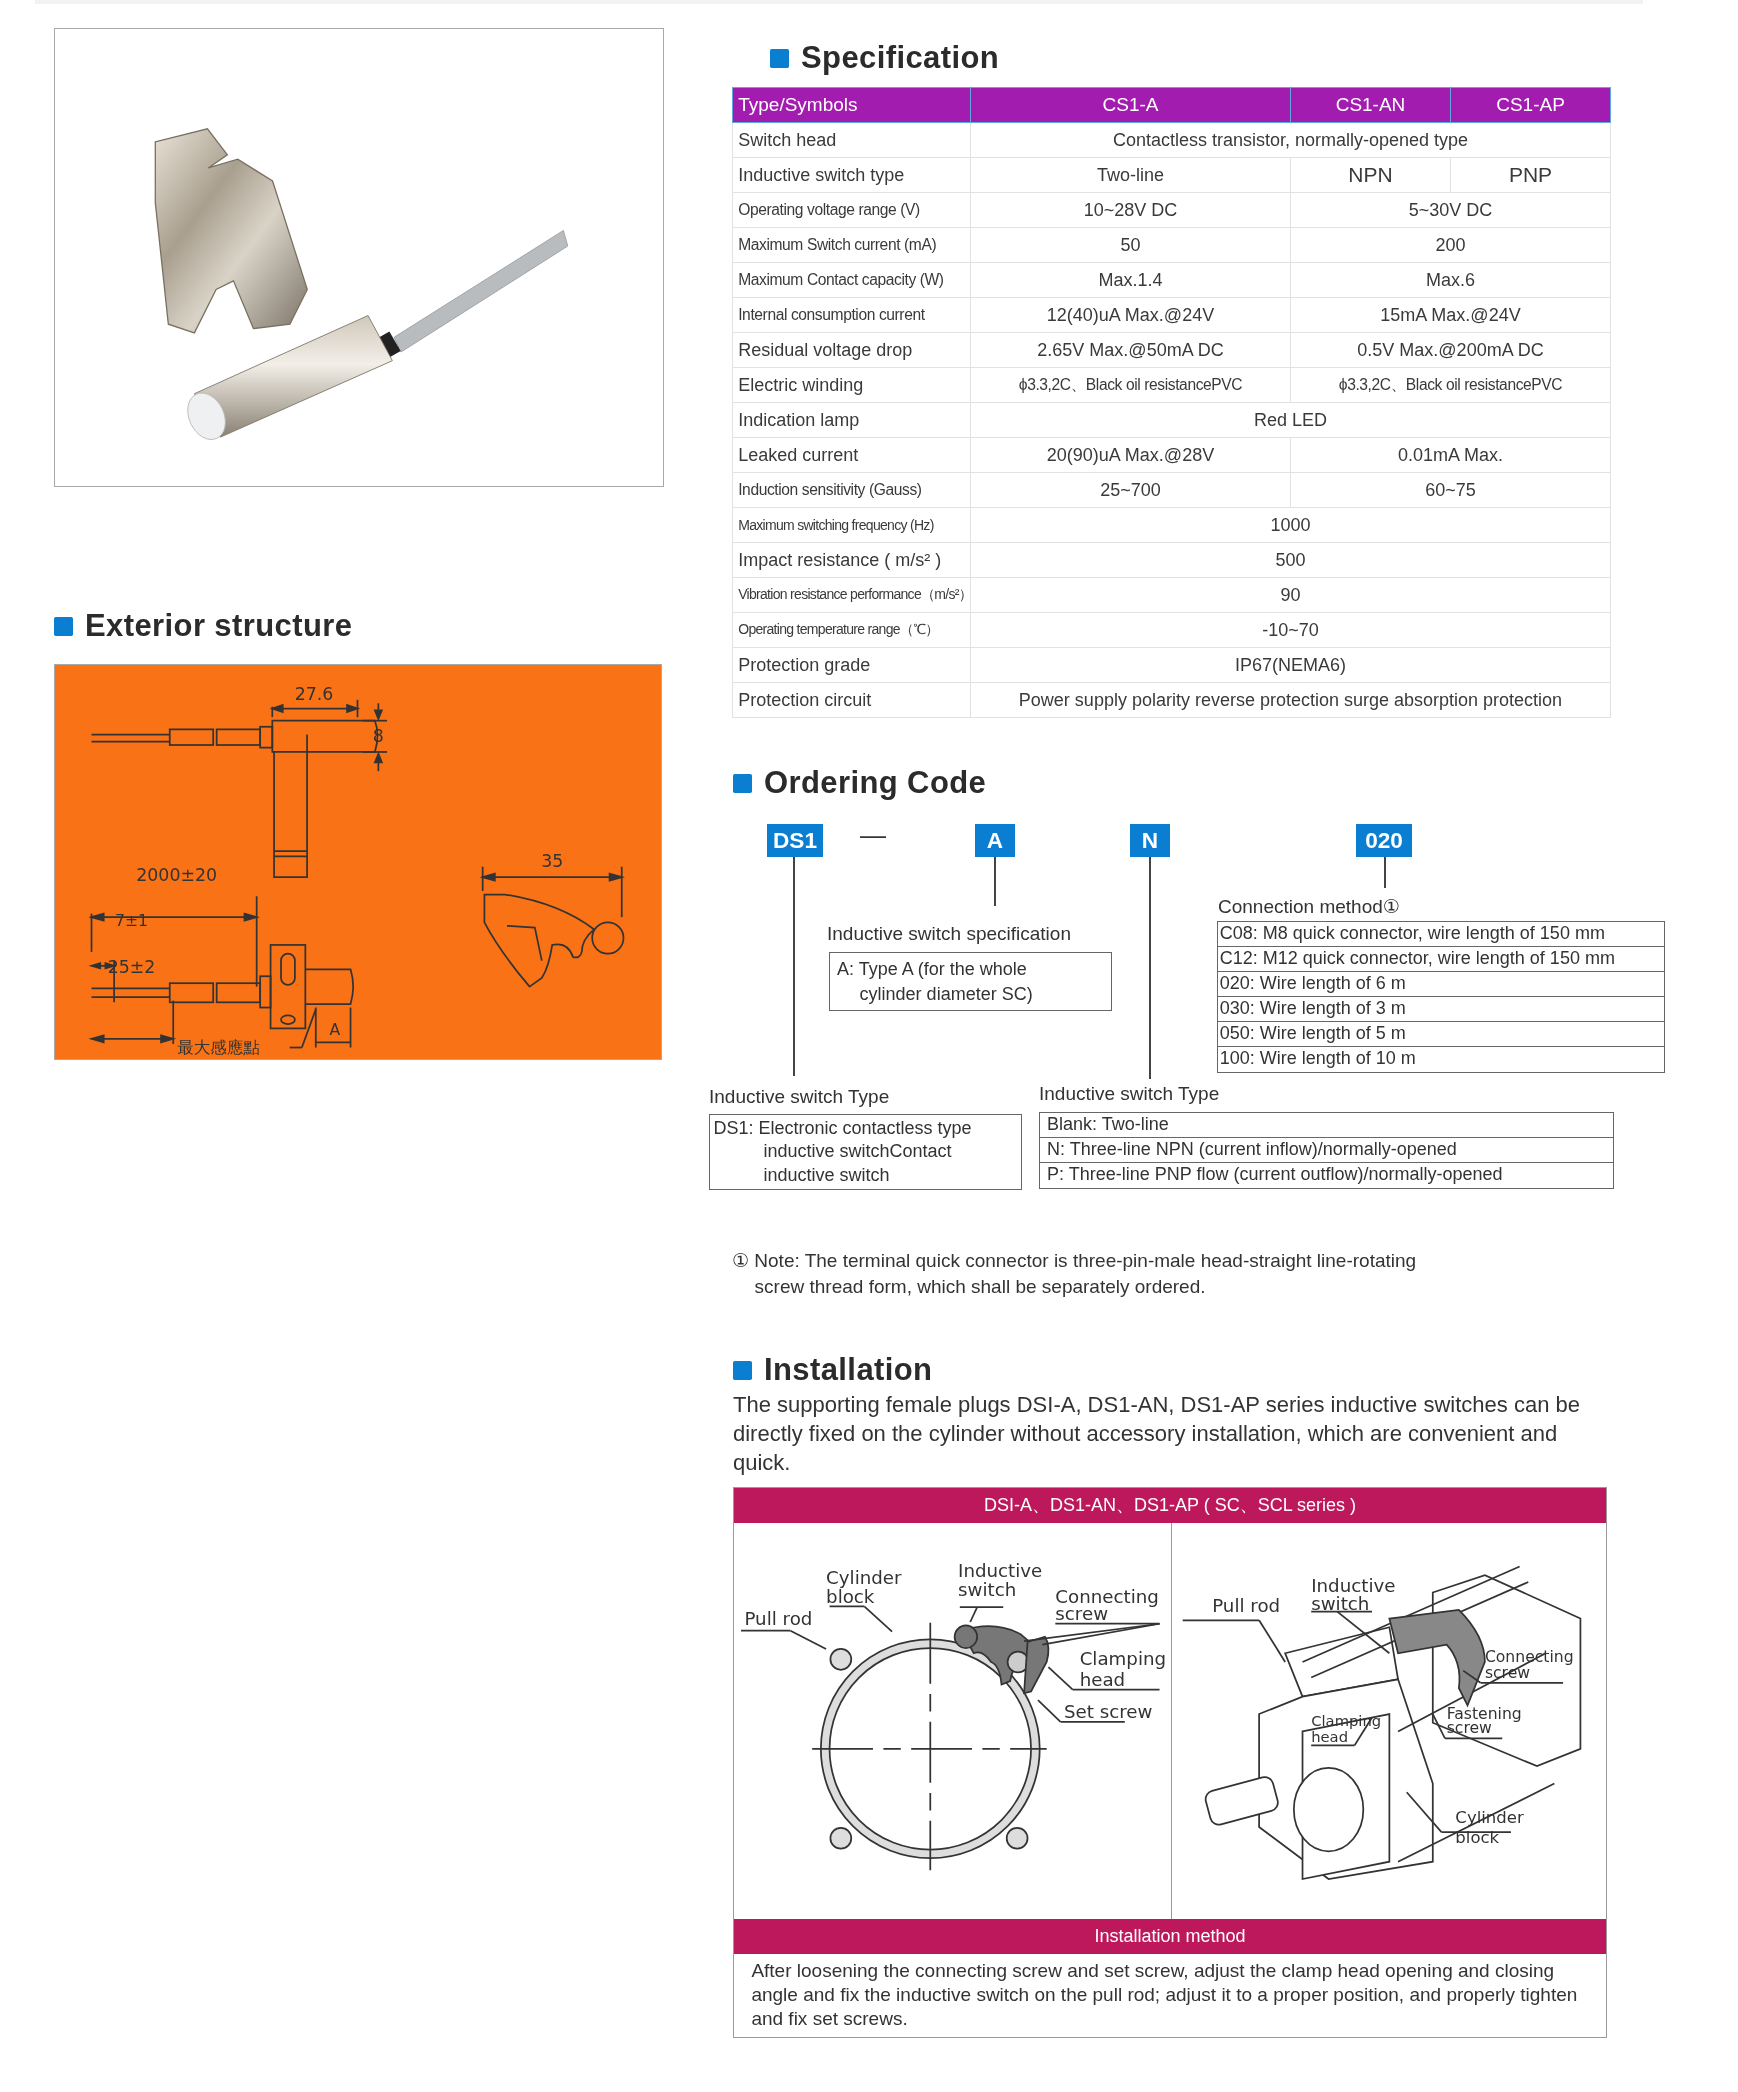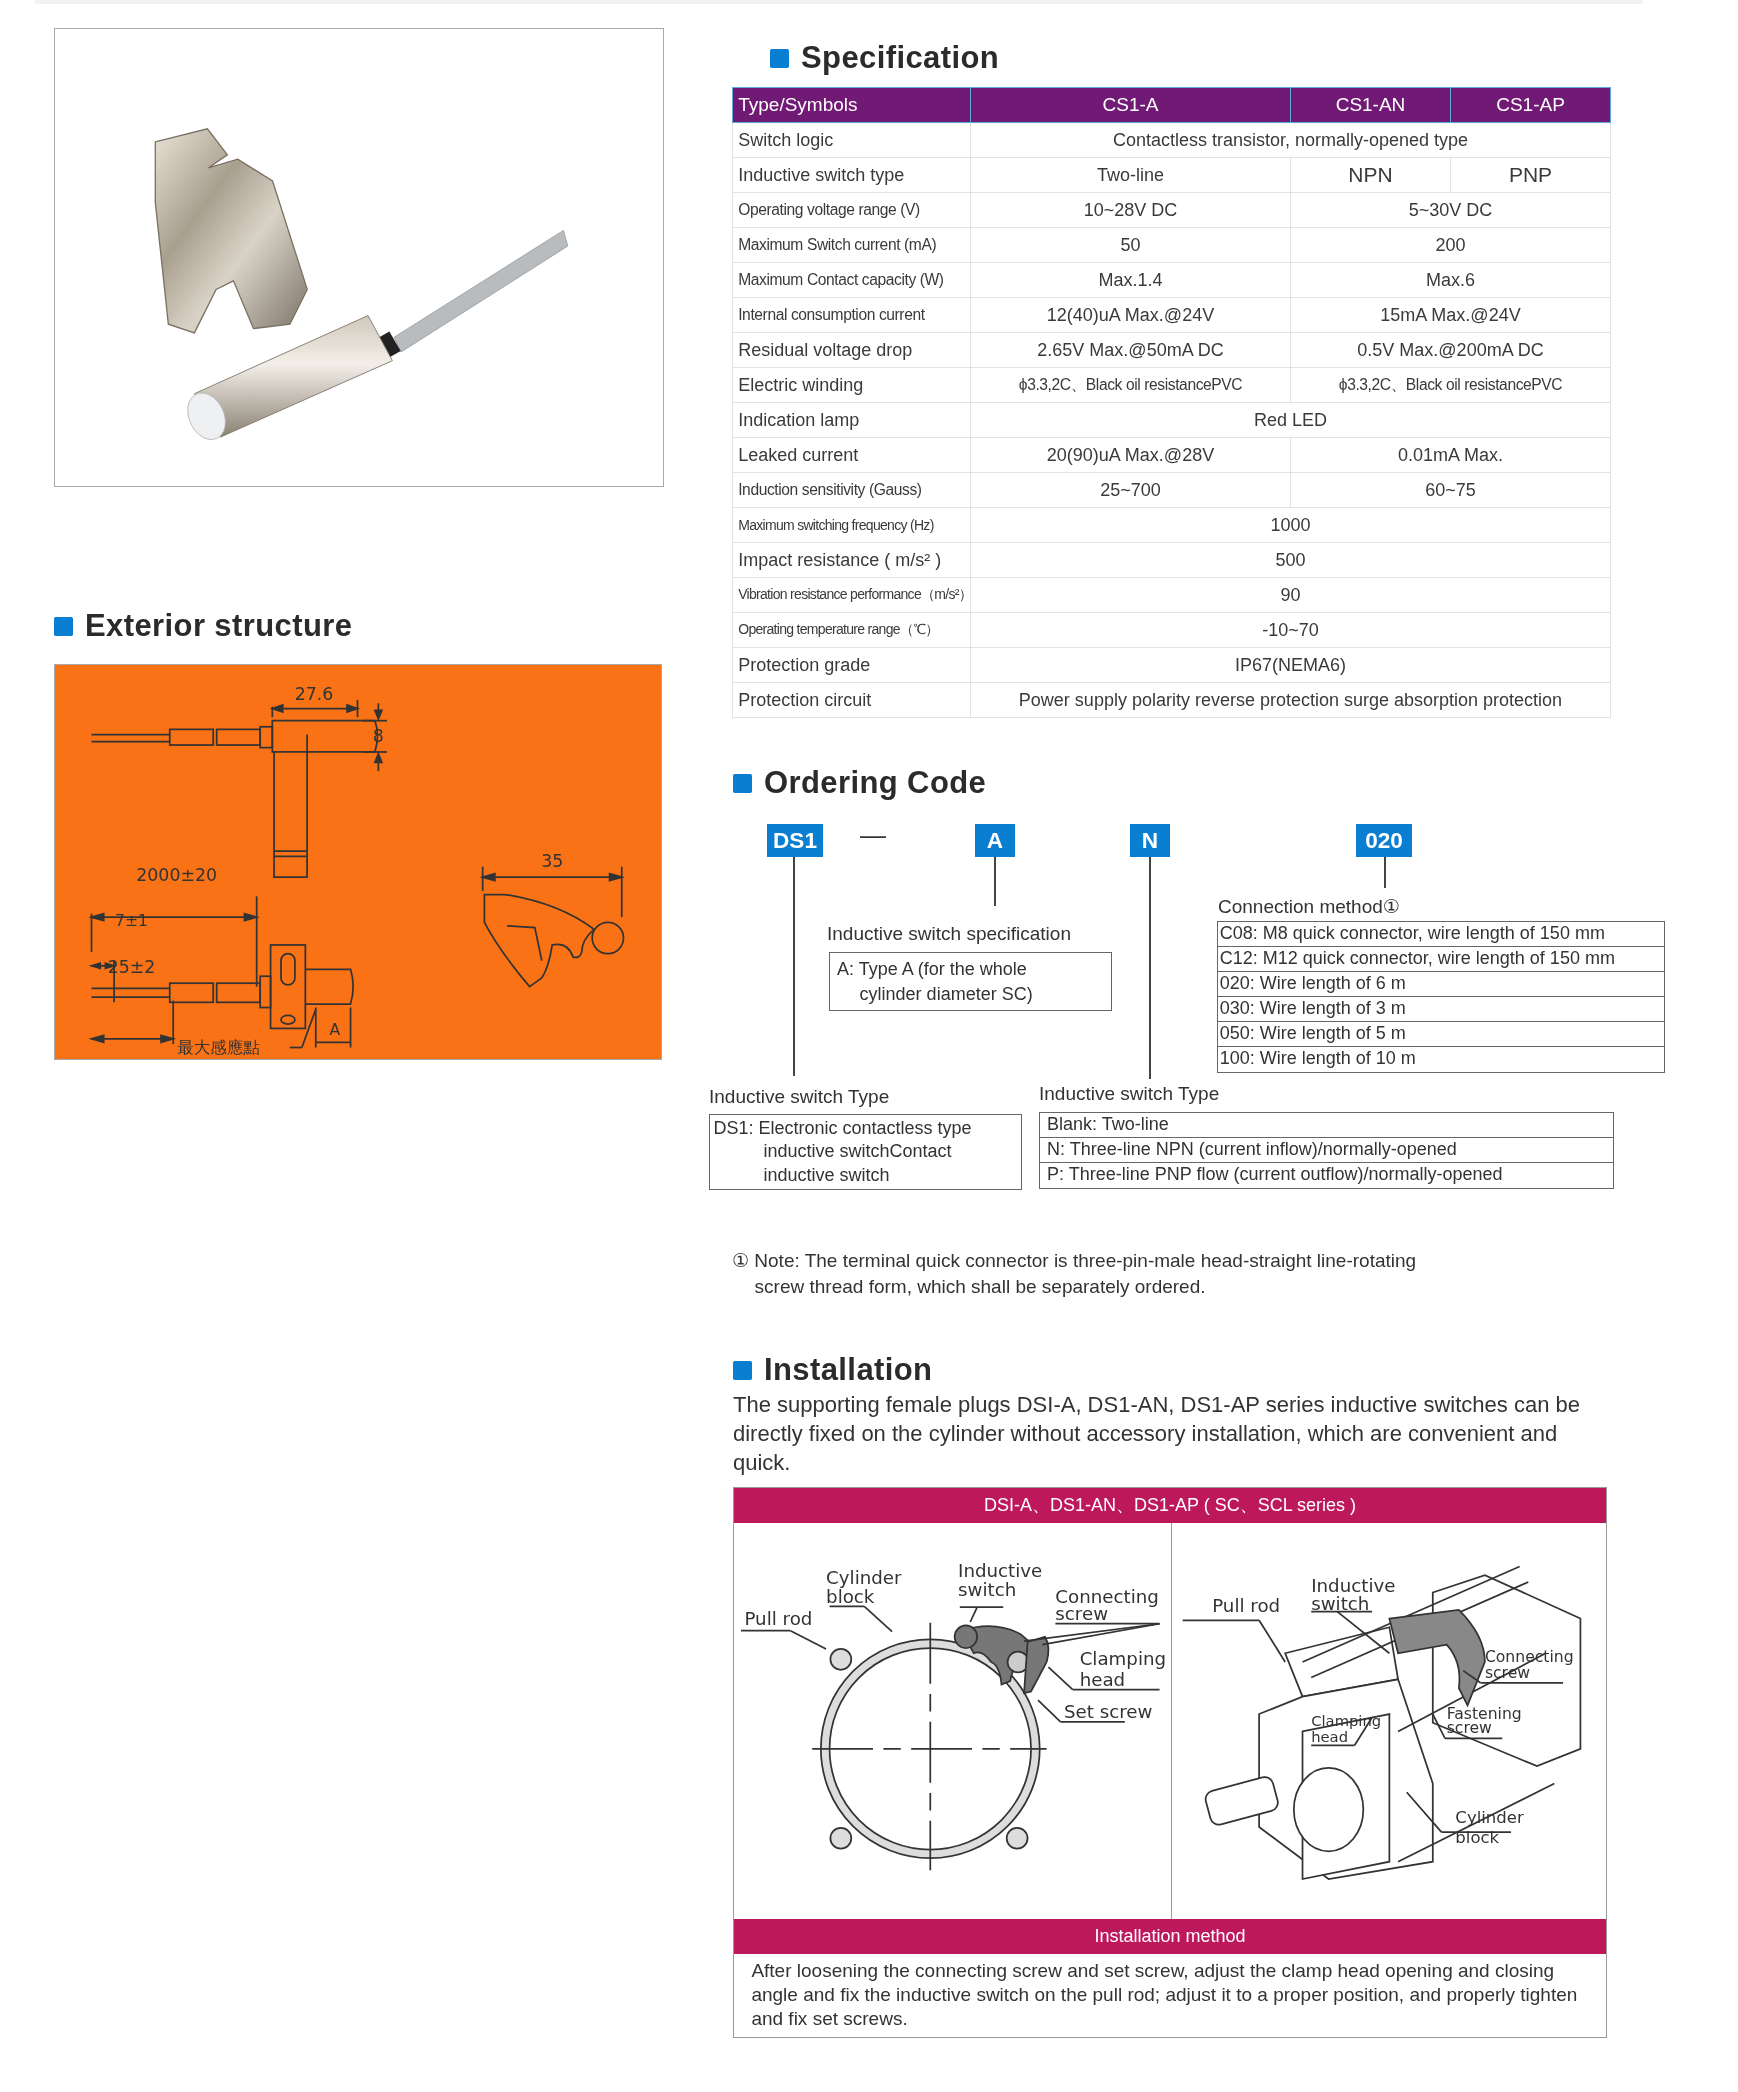--- a/index.html
+++ b/index.html
@@ -15,21 +15,21 @@
   .sec-head .ttl { font-size: 31px; letter-spacing: 0.4px; }
 
   
   .photo-box { left: 54px; top: 28px; width: 610px; height: 459px; border: 1.7px solid #a9a9a9; background: #fff; }
   .drawing-box { left: 54px; top: 664px; width: 608px; height: 396px; border: 1.7px solid #a9a9a9; background: #f97316; }
 
   
   .spec { left: 732px; top: 87px; width: 878px; border-collapse: collapse; table-layout: fixed;
           font-family: "Liberation Sans", sans-serif; font-size: 18px; color: #3a3a3a; }
   .spec td, .spec th { border: 1.7px solid #e2e2e2; height: 35px; padding: 0 5.2px; white-space: nowrap; overflow: hidden; }
-  .spec th { background: #701a75; color: #ffffff; font-weight: normal; font-size: 19px; border-color: #5fa8de; }
+  .spec th { background: #a21caf; color: #ffffff; font-weight: normal; font-size: 19px; border-color: #5fa8de; }
   .spec th.lbl { text-align: left; }
   .spec td.lbl { text-align: left; }
   .spec td.v { text-align: center; }
   .spec .small { font-size: 15.6px; letter-spacing: -0.4px; }
   .spec .xsmall { font-size: 14px; letter-spacing: -0.7px; }
 
   
   .code-box { background: #0a7ed0; color: #fff; font-weight: bold; font-size: 22.6px; display: flex; align-items: center; justify-content: center; height: 33px; }
   .vline { width: 1.7px; background: #444; }
   .box-label { font-size: 19px; color: #333; }
@@ -177,21 +177,21 @@
   <thead>
     <tr>
       <th class="lbl">Type/Symbols</th>
       <th>CS1-A</th>
       <th>CS1-AN</th>
       <th>CS1-AP</th>
     </tr>
   </thead>
   <tbody>
     <tr>
-      <td class="lbl">Switch logic</td>
+      <td class="lbl">Switch head</td>
       <td class="v" colspan="3">Contactless transistor, normally-opened type</td>
     </tr>
     <tr>
       <td class="lbl">Inductive switch type</td>
       <td class="v">Two-line</td>
       <td class="v" style="font-size:21px">NPN</td>
       <td class="v" style="font-size:21px">PNP</td>
     </tr>
     <tr>
       <td class="lbl small">Operating voltage range (V)</td>

